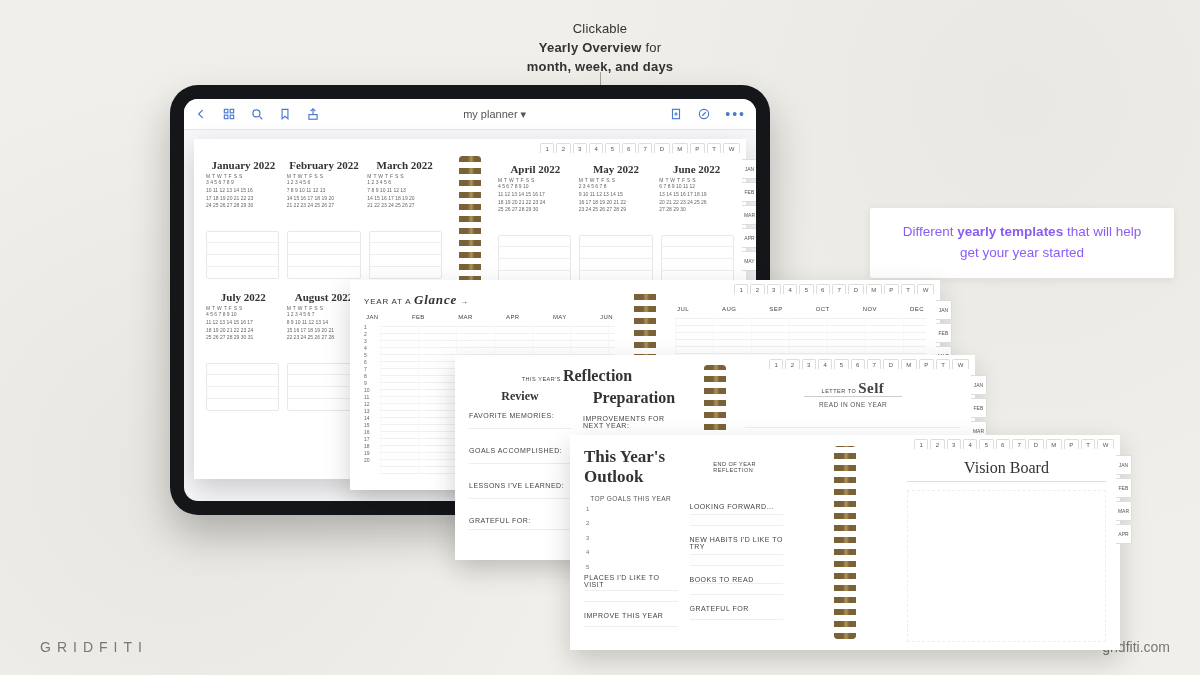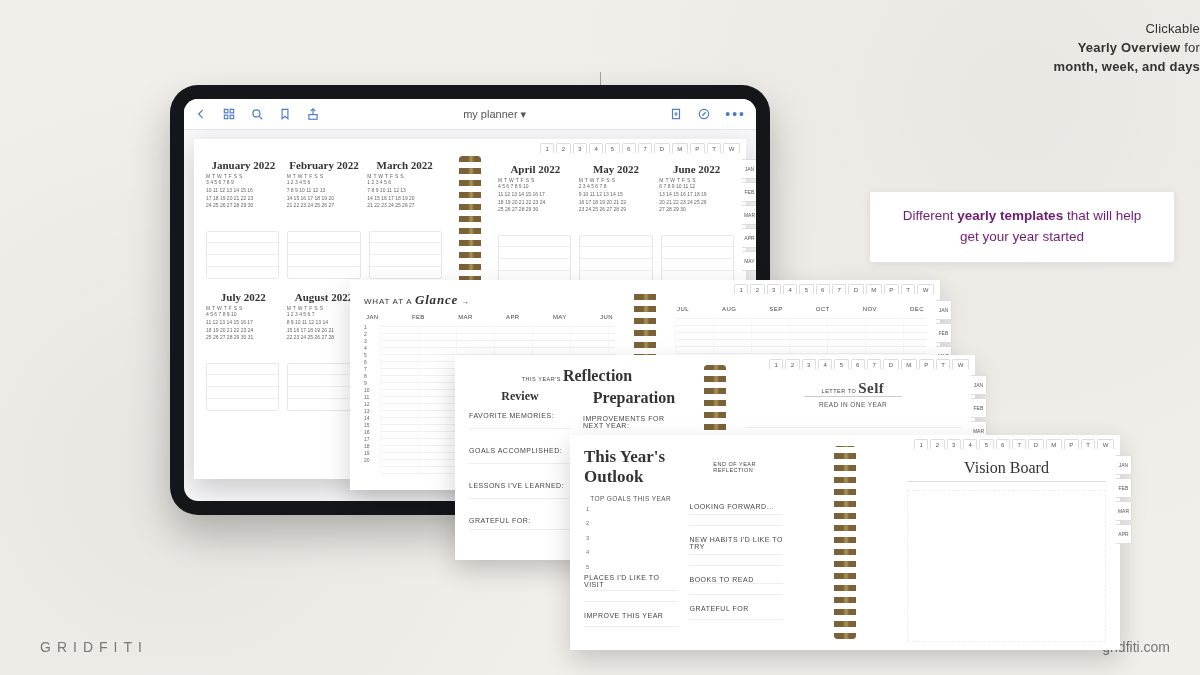--- a/index.html
+++ b/index.html
@@ -19,21 +19,21 @@
     background:
       radial-gradient(circle at 15% 70%, rgba(0,0,0,0.04), transparent 35%),
       radial-gradient(circle at 85% 15%, rgba(0,0,0,0.03), transparent 40%);
   }
 
   
   .topnote {
     position: absolute;
     left: 0; width: 1200px;
     top: 20px;
-    text-align: right;
+    text-align: center;
     font-size: 13px;
     color: #333;
     line-height: 1.45;
     letter-spacing: .2px;
   }
   .topnote b { font-weight: 600; }
   .topline {
     position: absolute;
     left: 600px; top: 72px;
     width: 1px; height: 68px;
@@ -44,30 +44,30 @@
     left: 597px; top: 136px;
     width: 7px; height: 7px;
     border-radius: 50%;
     background: #fff;
     border: 1px solid #9a9a9a;
   }
 
   
   .callout {
     position: absolute;
-    right: 26px; top: 192px;
+    right: 26px; top: 208px;
     background: #fff;
     padding: 14px 22px;
     width: 260px;
     text-align: center;
     font-size: 13.5px;
     line-height: 1.55;
     box-shadow: 0 2px 8px rgba(0,0,0,.08);
     border-radius: 2px;
-    color: #701a75;
+    color: #8b5cf6;
   }
   .callout b { font-weight: 600; }
 
   
   .brand-left {
     position: absolute;
     left: 40px; bottom: 20px;
     letter-spacing: 6px;
     color: #777;
     font-size: 14px;
@@ -347,21 +347,21 @@
           <div class="side-tab">MAR</div>
           <div class="side-tab">APR</div>
           <div class="side-tab">MAY</div>
       </div>
     </div>
   </div>
 </div>
 
 <div class="page pageB">
   <div class="half">
-    <div class="glance-title"><span>WHAT AT A </span><i class="script">Glance</i> <span>→</span></div>
+    <div class="glance-title"><span>YEAR AT A </span><i class="script">Glance</i> <span>→</span></div>
     <div class="months-row" style="margin-top:6px;">
         <span>JAN</span>
         <span>FEB</span>
         <span>MAR</span>
         <span>APR</span>
         <span>MAY</span>
         <span>JUN</span>
       </div>
     <div class="body">
         <div class="num-col">1<br>2<br>3<br>4<br>5<br>6<br>7<br>8<br>9<br>10<br>11<br>12<br>13<br>14<br>15<br>16<br>17<br>18<br>19<br>20</div>

